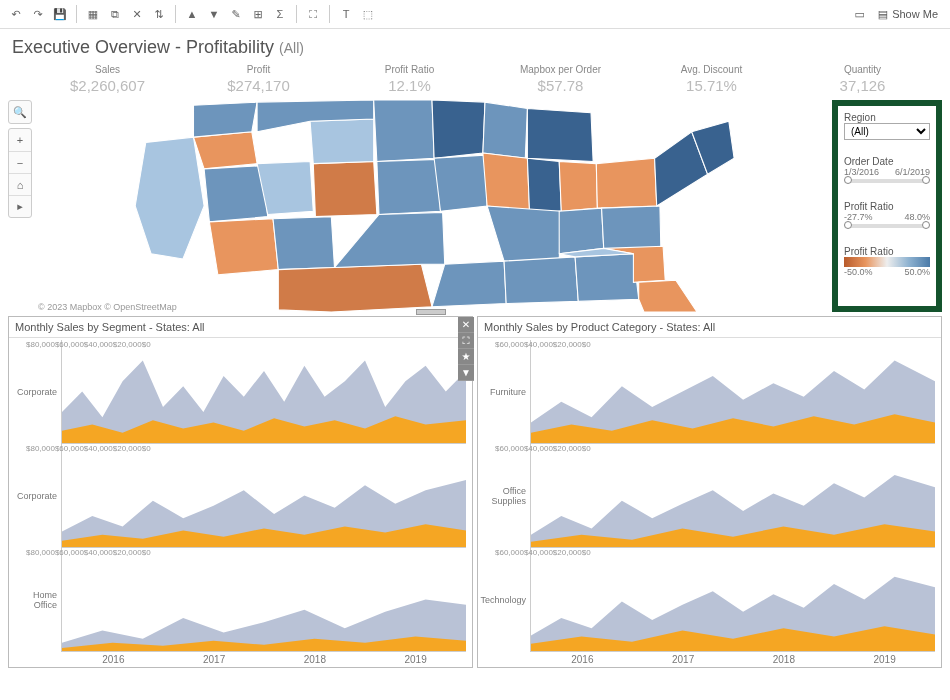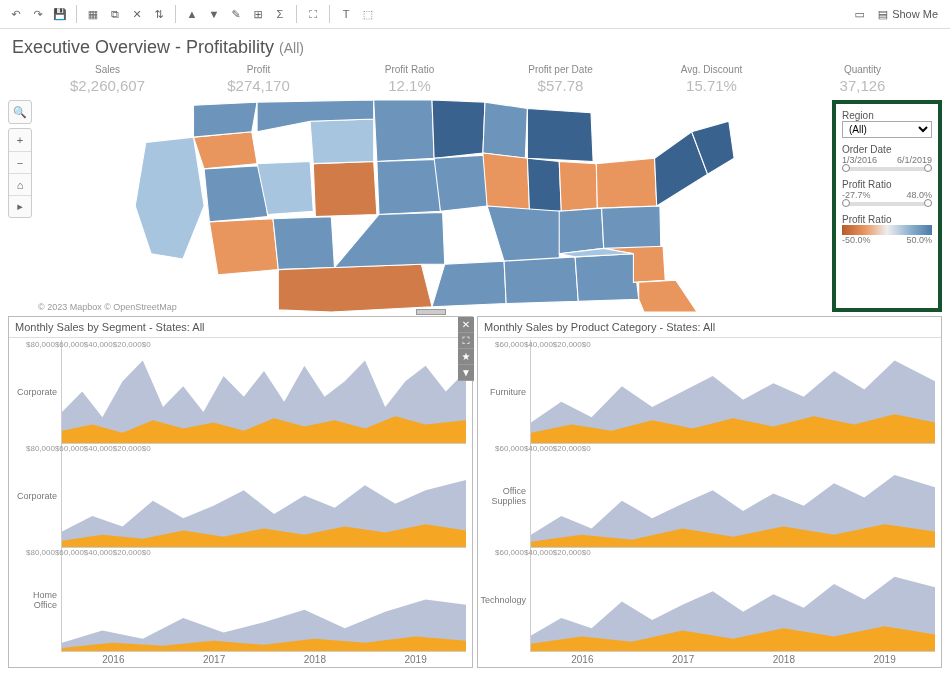--- a/index.html
+++ b/index.html
@@ -21,21 +21,21 @@
   .kpi-value { font-size: 15px; color: #bbb; }
   
   .main-row { display: flex; padding: 0 8px; gap: 6px; height: 212px; }
   .map-controls { display: flex; flex-direction: column; gap: 4px; }
   .map-ctrl-group { border: 1px solid #ccc; background: #fafafa; border-radius: 3px; display:flex; flex-direction:column;}
   .map-ctrl { width: 22px; height: 22px; display:flex; align-items:center; justify-content:center; cursor:pointer; color:#666; }
   .map-ctrl + .map-ctrl { border-top:1px solid #ddd;}
   .map-wrap { flex: 1; position: relative; }
   .map-attrib { position: absolute; bottom: 0; left: 0; font-size: 9px; color: #999; }
   
-  .filters { width: 110px; border: 4px solid #14532d; padding: 6px; font-size: 10px; color: #555; display:flex; flex-direction:column; gap:6px;}
+  .filters { width: 110px; border: 6px solid #14532d; padding: 6px; font-size: 10px; color: #555; display:flex; flex-direction:column; gap:16px;}
   .filt-label { font-size:10px; color:#555; }
   .filt-select { width:100%; font-size:10px; padding:1px 2px; border:1px solid #aaa; background:#fff;}
   .slider-row { display:flex; justify-content:space-between; font-size:9px; color:#777;}
   .slider-track { height:4px; background:#ddd; position:relative; margin:2px 0; border-radius:2px;}
   .slider-thumb { width:8px; height:8px; background:#fff; border:1px solid #888; border-radius:50%; position:absolute; top:-3px;}
   .legend-grad { height:10px; background: linear-gradient(to right, #b85b2c, #e8955e, #eee, #8fb3d1, #4a7aa8); }
   
   .charts-row { display:flex; padding:4px 8px; gap:4px; height:360px;}
   .chart-col { flex:1; border:1px solid #bbb; display:flex; flex-direction:column; position:relative;}
   .chart-title { font-size:11px; color:#555; padding:4px 6px; border-bottom:1px solid #ddd;}
@@ -95,21 +95,21 @@
     </div>
   <div class="kpi">
       <div class="kpi-label">Profit</div>
       <div class="kpi-value">$274,170</div>
     </div>
   <div class="kpi">
       <div class="kpi-label">Profit Ratio</div>
       <div class="kpi-value">12.1%</div>
     </div>
   <div class="kpi">
-      <div class="kpi-label">Profit per Date</div>
+      <div class="kpi-label">Mapbox per Order</div>
       <div class="kpi-value">$57.78</div>
     </div>
   <div class="kpi">
       <div class="kpi-label">Avg. Discount</div>
       <div class="kpi-value">15.71%</div>
     </div>
   <div class="kpi">
       <div class="kpi-label">Quantity</div>
       <div class="kpi-value">37,126</div>
     </div>

